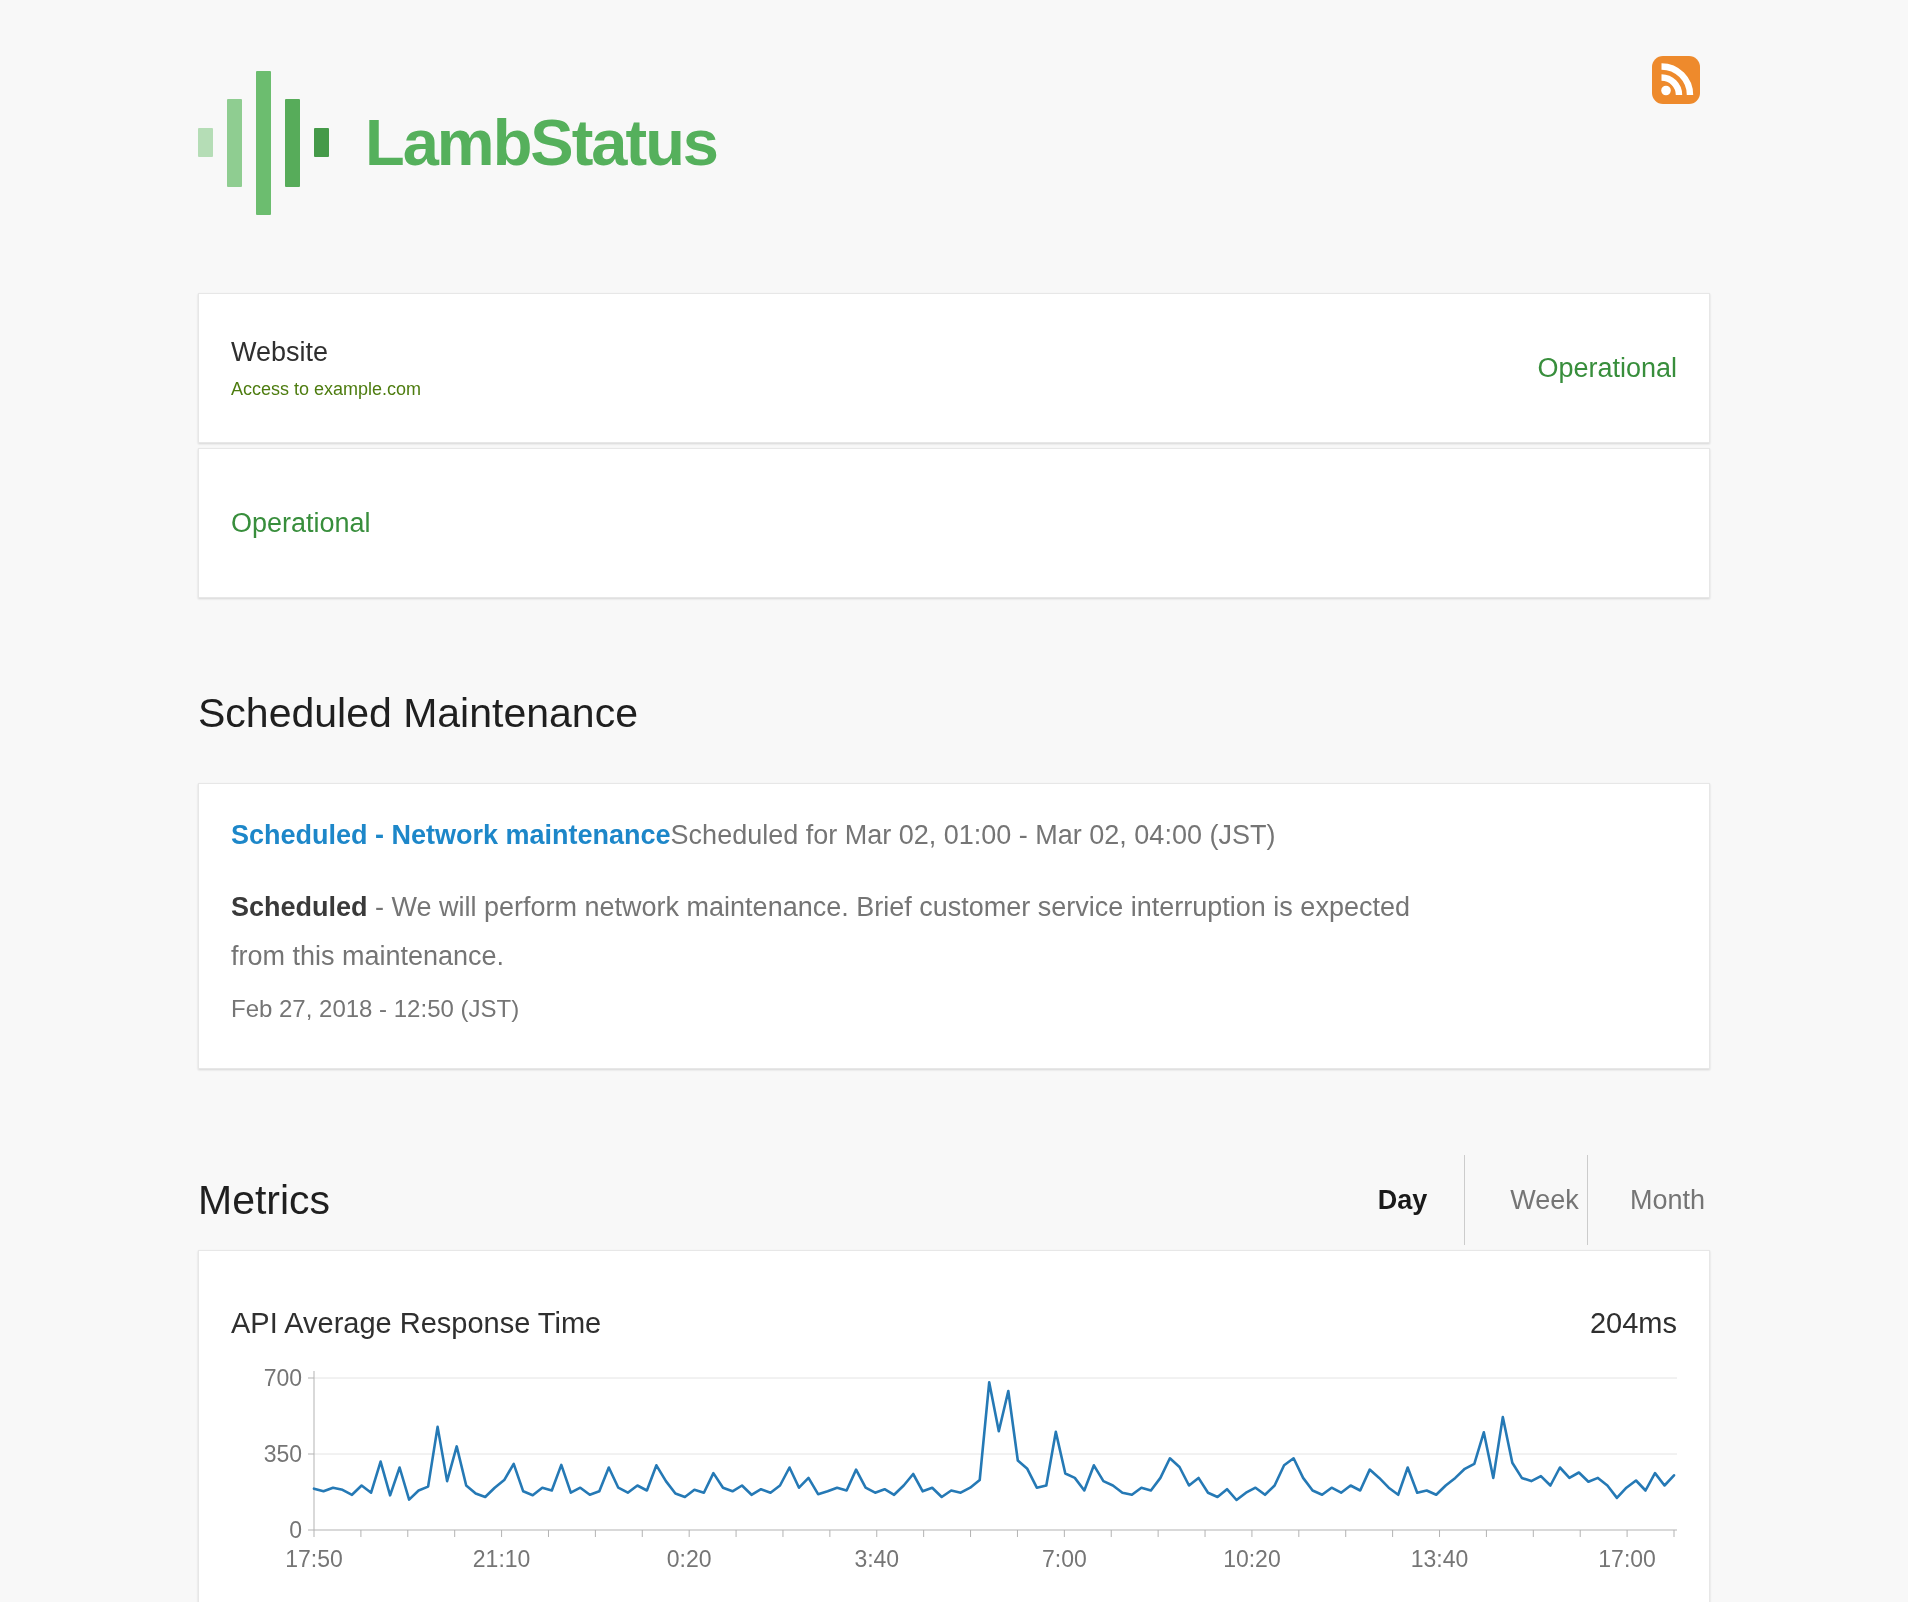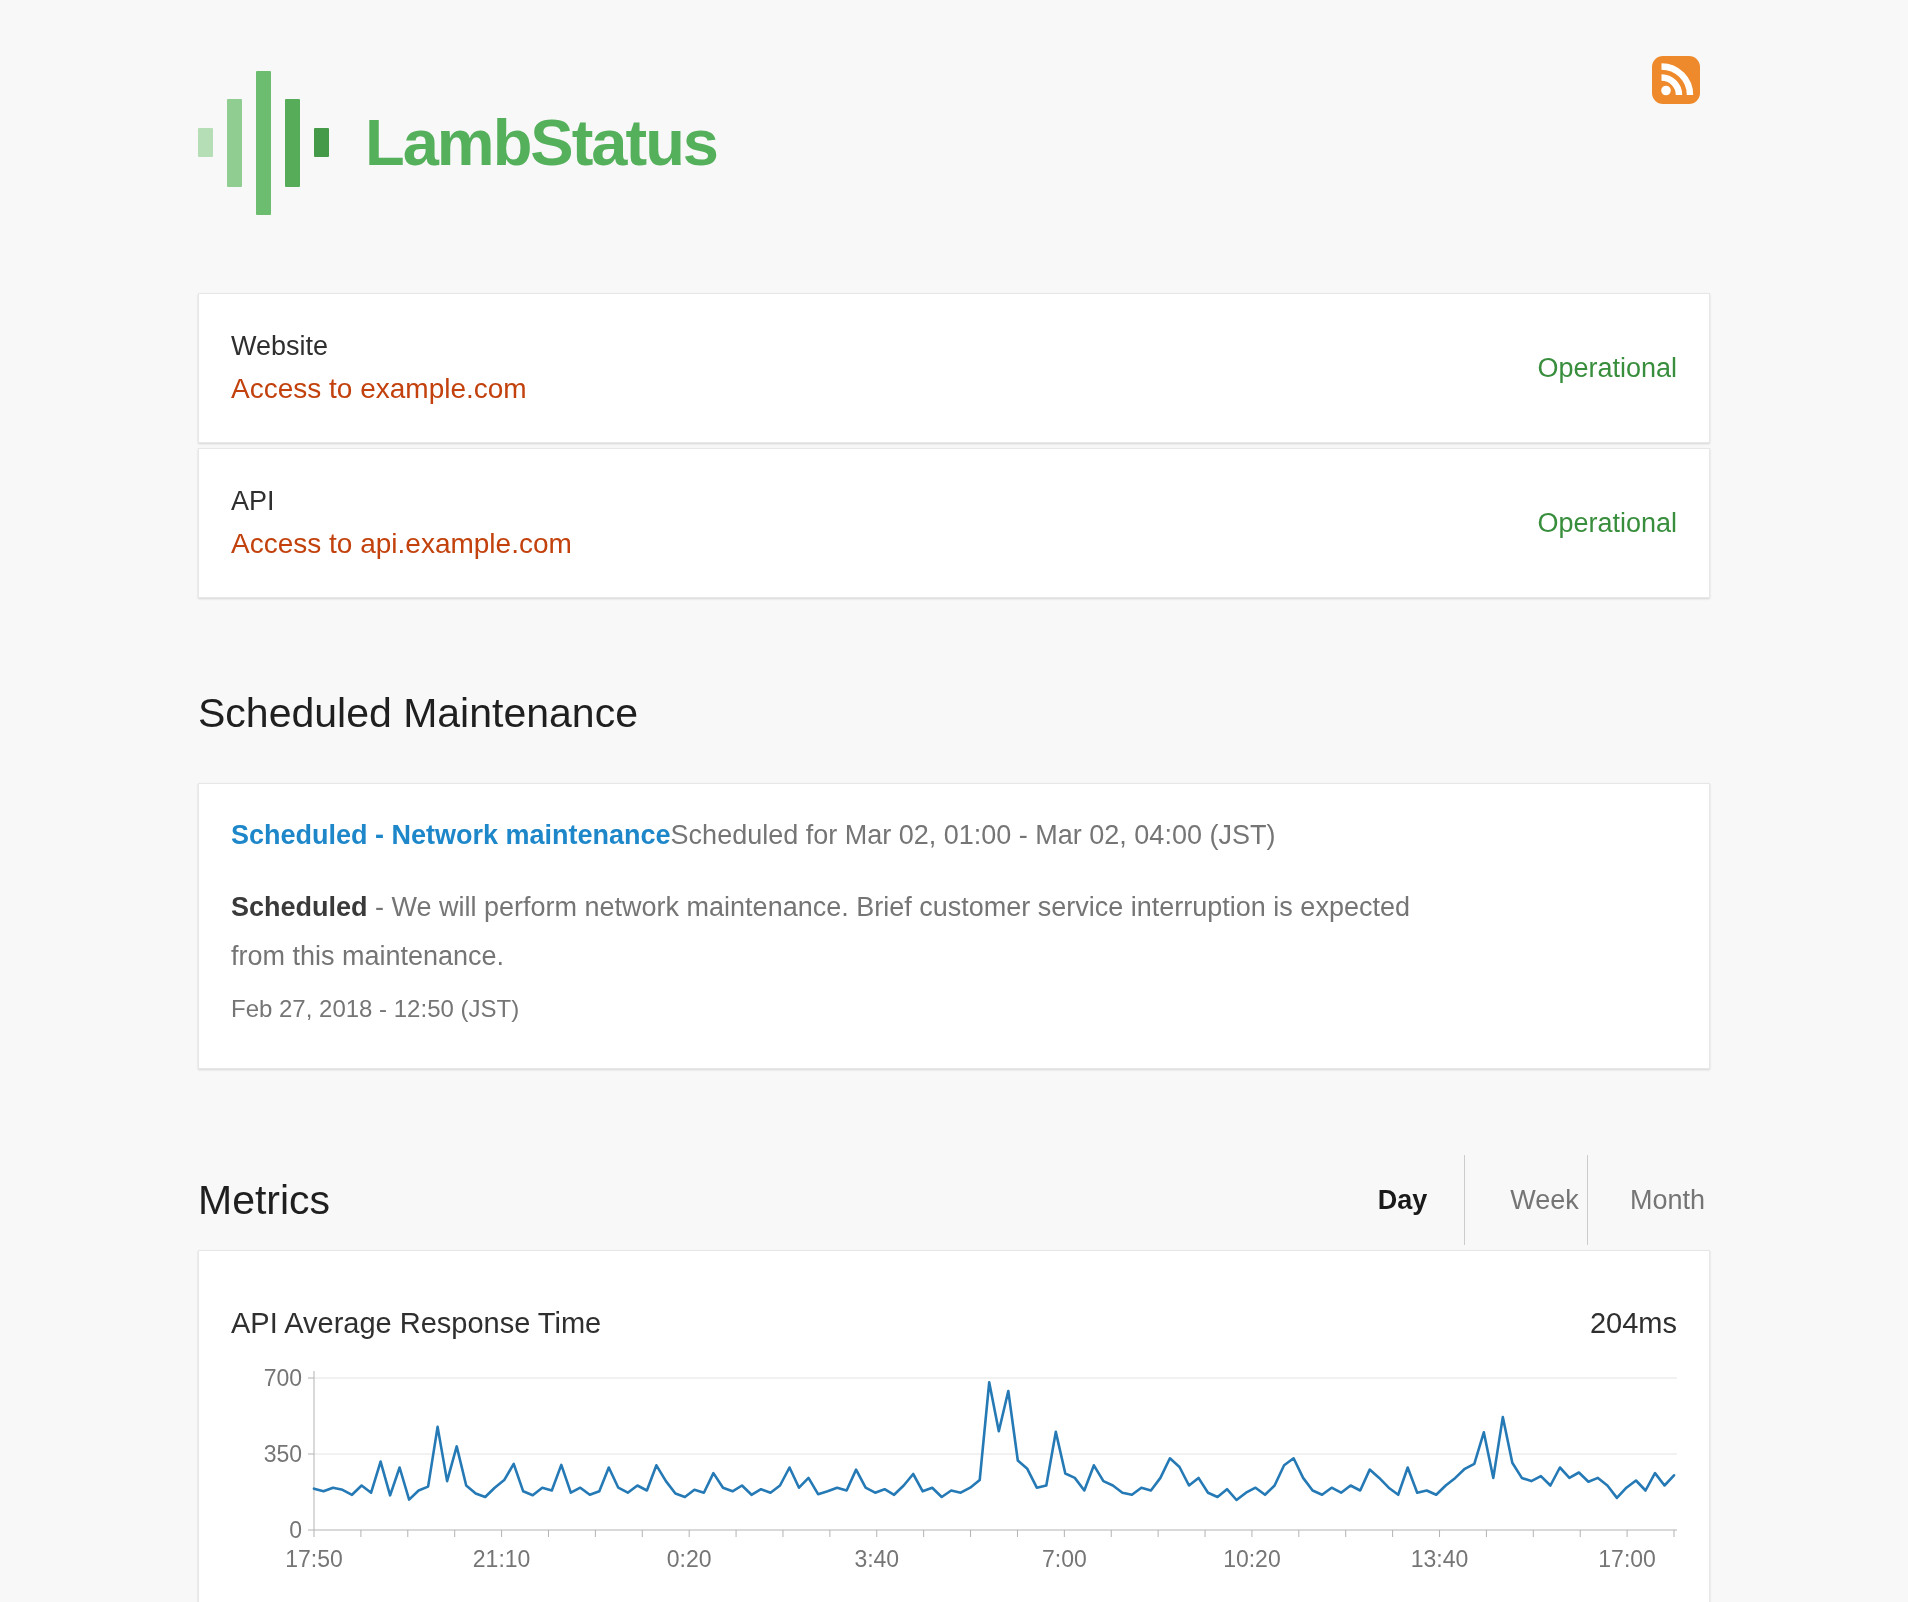--- a/index.html
+++ b/index.html
@@ -25,21 +25,21 @@
   .rss { position:absolute; right:10px; top:56px; width:48px; height:48px; border-radius:11px;
          background:#ee8a2c; display:block; cursor:pointer; }
 
   
   .card { background:#fff; border:1px solid #e7e7e7; box-shadow:0 1px 2px rgba(0,0,0,.14); }
 
   
   .service-row { height:150px; margin-bottom:5px; display:flex; align-items:center;
                  justify-content:space-between; padding:0 32px; }
   .service-name { font-size:27px; color:#2f2f2f; margin-bottom:11px; }
-  .service-desc { font-size:28px; color:#c2410c; }
+  .service-desc { font-size:18px; color:#4d7c0f; }
   .service-status { font-size:27px; color:#388e3c; }
 
   
   .section-heading { font-size:41px; font-weight:400; color:#1f1f1f; }
   .sm-heading { margin-top:92px; }
 
   
   .sm-card { margin-top:46px; padding:36px 32px 45px 32px; }
   .sm-title-row { display:flex; align-items:baseline; }
   .sm-title { font-size:27px; font-weight:bold; color:#1d87c9; text-decoration:none; cursor:pointer; }
@@ -88,24 +88,20 @@
 
   <div>
     <div class="card service-row">
       <div>
         <div class="service-name">Website</div>
         <div class="service-desc">Access to example.com</div>
       </div>
       <div class="service-status">Operational</div>
     </div>
     <div class="card service-row">
-      <div>
-        <div class="service-name">API</div>
-        <div class="service-desc">Access to api.example.com</div>
-      </div>
       <div class="service-status">Operational</div>
     </div>
   </div>
 
   <h2 class="section-heading sm-heading">Scheduled Maintenance</h2>
 
   <div class="card sm-card">
     <div class="sm-title-row">
       <a class="sm-title">Scheduled - Network maintenance</a>
       <span class="sm-schedule">Scheduled for Mar 02, 01:00 - Mar 02, 04:00 (JST)</span>

